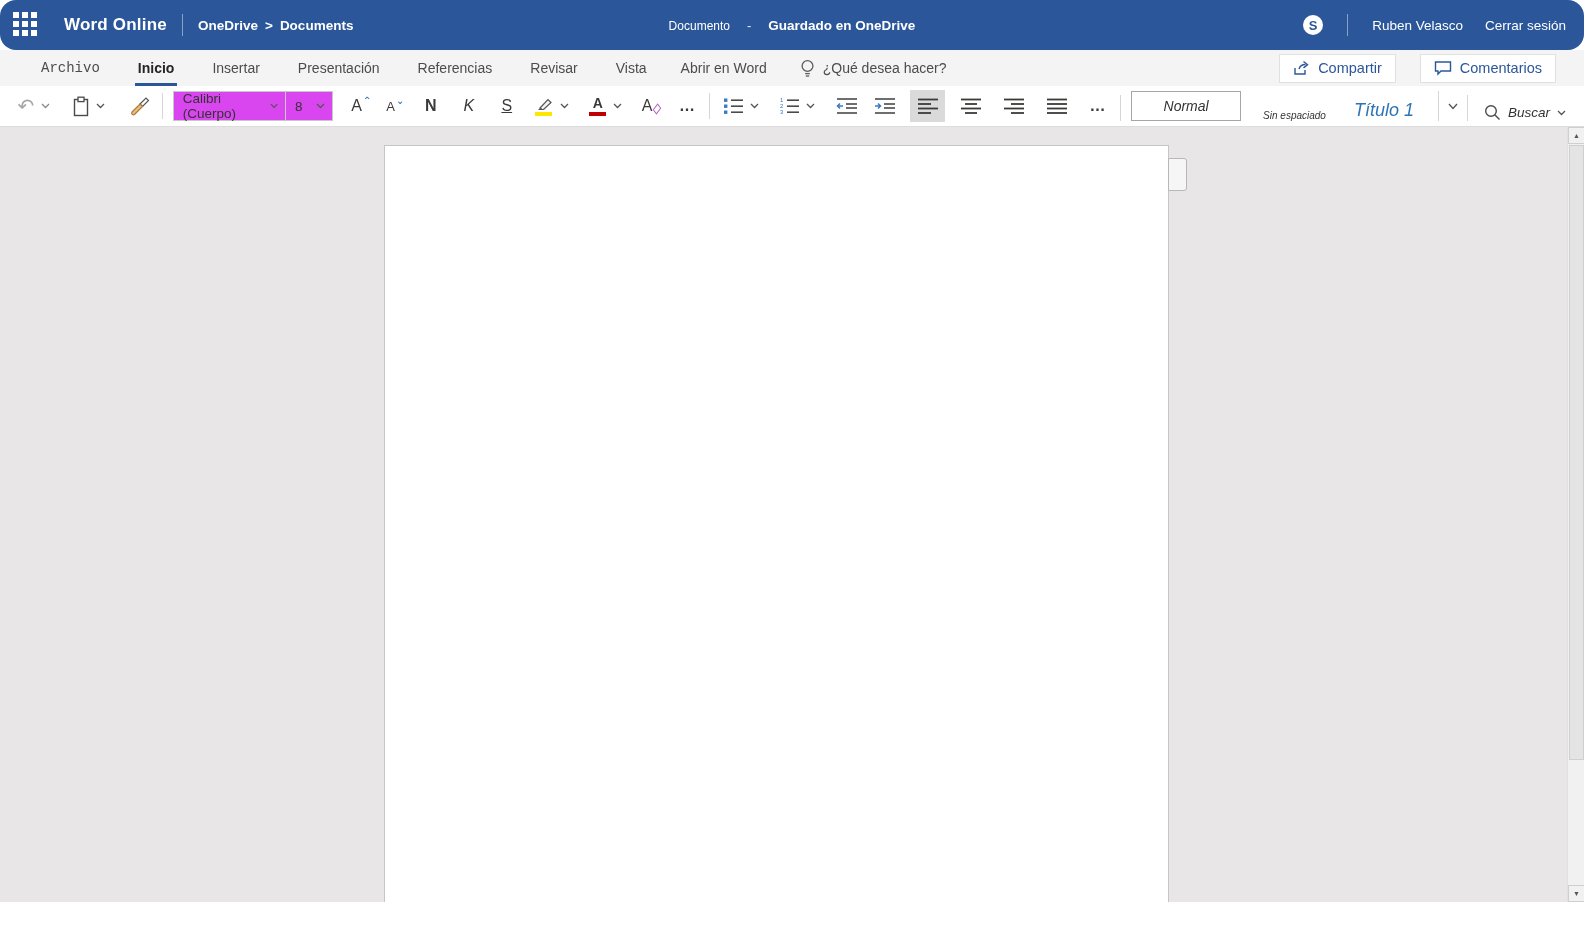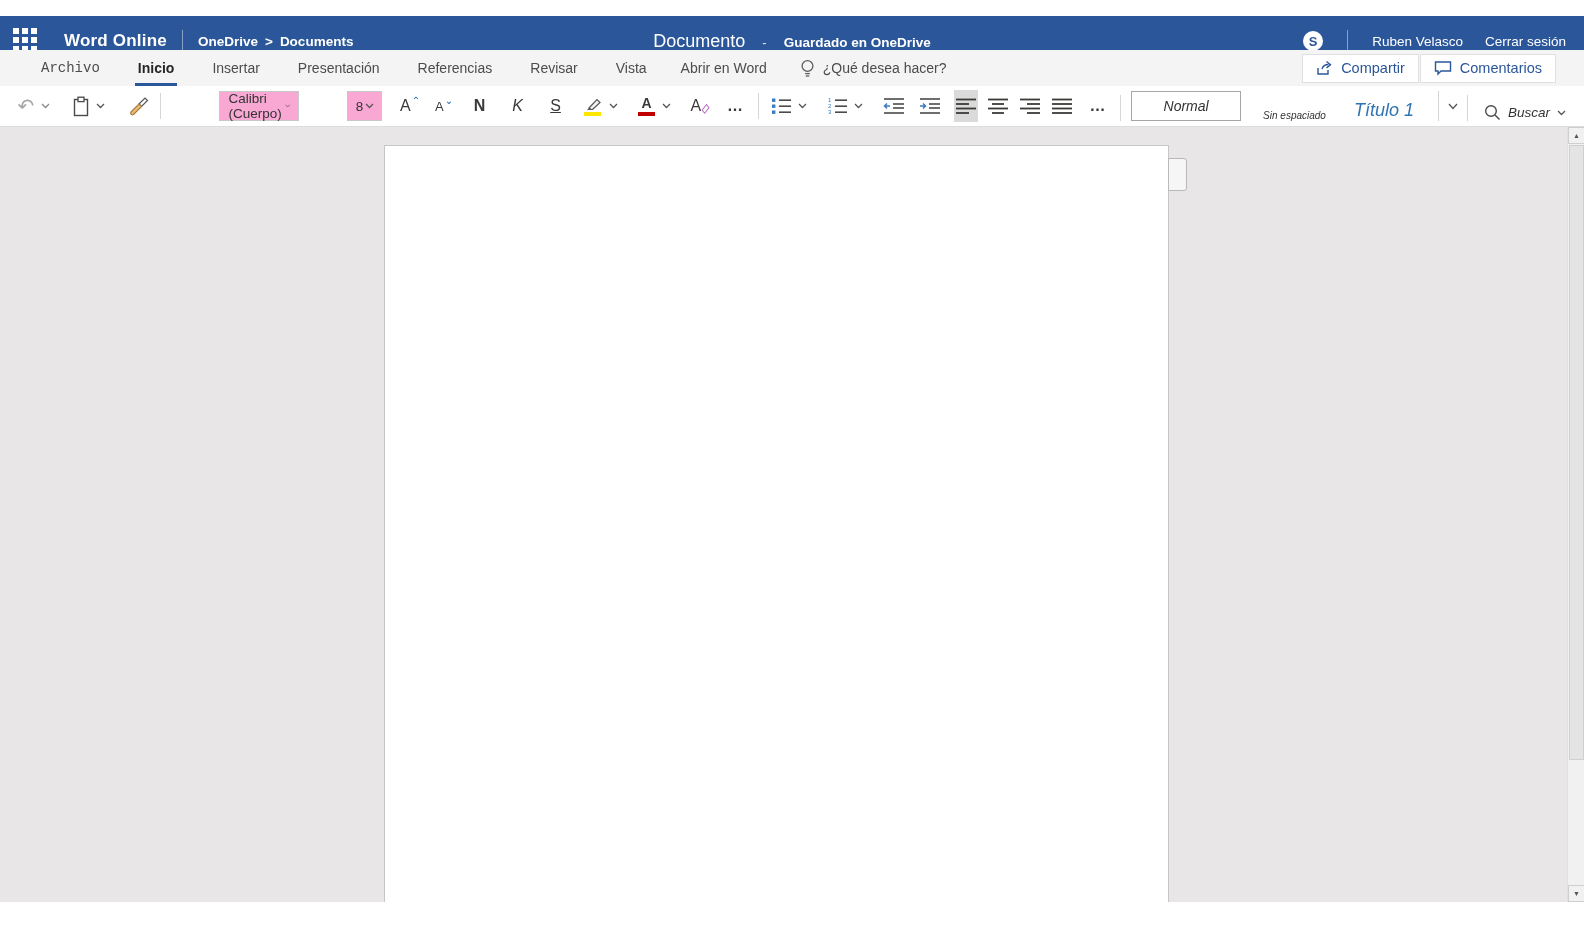--- a/index.html
+++ b/index.html
@@ -1,54 +1,54 @@
 <!DOCTYPE html>
 <html><head>
 <meta charset="utf-8">
 <style>
   * { margin:0; padding:0; box-sizing:border-box; }
   html,body { width:1584px; height:927px; overflow:hidden; }
   body { font-family:"Liberation Sans","DejaVu Sans",sans-serif; background:#fff; }
   .app { position:relative; width:1584px; height:927px; }
 
   
-  .topbar { position:absolute; top:16px; left:0; right:0; height:50px; background:#2b579a; color:#fff; display:flex; align-items:center; }
+  .topbar { position:absolute; top:0; left:0; right:0; height:50px; background:#2b579a; color:#fff; display:flex; align-items:center;border-radius:16px; }
   .waffle { width:26px; height:26px; margin-left:13px; display:grid; grid-template-columns:repeat(3,6px); grid-template-rows:repeat(3,6px); gap:3px; cursor:pointer; }
   .waffle span { background:#fff; }
   .app-name { font-size:17px; font-weight:bold; letter-spacing:.2px; margin-left:25px; }
   .top-divider { width:1px; height:22px; background:rgba(255,255,255,.45); margin:0 15px; }
   .breadcrumb { font-size:13.5px; font-weight:600; display:flex; gap:7px; align-items:center; }
   .topbar-center { position:absolute; left:50%; transform:translateX(-50%); display:flex; align-items:baseline; white-space:nowrap; }
-  .doc-title { font-size:18px; }
+  .doc-title { font-size:12px; }
   .title-sep { font-size:13px; opacity:.85; margin:0 17px; }
   .save-status { font-size:13.5px; font-weight:600; }
   .topbar-right { margin-left:auto; display:flex; align-items:center; margin-right:18px; }
   .skype-badge { width:20px; height:20px; border-radius:50%; background:#fff; color:#2b579a; font-size:13px; font-weight:bold; display:flex; align-items:center; justify-content:center; cursor:pointer; }
   .user-name, .sign-out { font-size:13.5px; cursor:pointer; }
   .user-name { margin:0 22px 0 24px; }
 
   
   .tabrow { position:absolute; top:50px; left:0; right:0; height:36px; background:#f4f4f4; display:flex; align-items:stretch; }
   .tab { font-size:14px; color:#4c4c4c; display:flex; align-items:center; padding:0 3px; margin-left:32px; cursor:pointer; position:relative; white-space:nowrap; }
   .tab:first-child { margin-left:38px;font-family:Liberation Mono, monospace; }
   .tab.active { color:#262626; font-weight:600; }
   .tab.active::after { content:""; position:absolute; left:0; right:0; bottom:0; height:3px; background:#2b579a; }
   .tab.open-word { margin-left:28px; }
   .tellme { display:flex; align-items:center; gap:8px; margin-left:30px; font-size:14px; color:#4c4c4c; cursor:pointer; }
-  .tabrow-right { margin-left:auto; display:flex; align-items:center; gap:1px; margin-right:28px; }
+  .tabrow-right { margin-left:auto; display:flex; align-items:center; gap:24px; margin-right:28px; }
   .pill-btn { display:flex; align-items:center; gap:8px; background:#fff; border:1px solid #e0e0e0; color:#2b579a; font-size:14.5px; height:29px; padding:0 13px; cursor:pointer; }
 
   
   .toolbar { position:absolute; top:86px; left:0; right:0; height:41px; background:#fff; border-bottom:1px solid #dcdcdc; display:flex; align-items:center; padding:0 14px 0 14px; }
   .tb-btn { display:flex; align-items:center; justify-content:center; height:32px; min-width:24px; padding:0 3px; cursor:pointer; color:#3b3a39; position:relative; }
   .tb-group { display:flex; align-items:center; margin-right:7px; }
   .chev { margin-left:3px; cursor:pointer; display:flex; align-items:center; }
   .tb-divider { width:1px; height:26px; background:#d6d6d6; margin:0 10px; }
   .undo-glyph { font-size:20px; color:#a9a7a5; line-height:1; }
-  .combo { display:flex; align-items:center; justify-content:space-between; border:1px solid #c8c8c8; background:#f9a8d4; height:30px; font-size:13.5px; color:#333; padding:0 7px 0 9px; cursor:pointer;margin-left:48px; }
+  .combo { display:flex; align-items:center; justify-content:space-between; border:1px solid #c8c8c8; background:#d946ef; height:30px; font-size:13.5px; color:#333; padding:0 7px 0 9px; cursor:pointer; }
   .combo.font { width:123px; margin-right:0; }
   .combo.size { width:50px; border-left:none; }
   .fmt-letter { font-size:16px; line-height:1; }
   .bold-l { font-weight:800; }
   .italic-l { font-style:italic; }
   .under-l { text-decoration:underline; }
   .sup-caret { font-size:10px; font-weight:bold; position:relative; top:-6px; left:1px; }
   .color-stack { display:flex; flex-direction:column; align-items:center; gap:2px; }
   .color-bar { width:17px; height:4px; }
   .eraser { width:8px; height:8px; border:1.5px solid #b665c4; transform:rotate(45deg) skew(8deg,8deg); margin-left:2px; position:relative; top:3px; background:#fff; }

